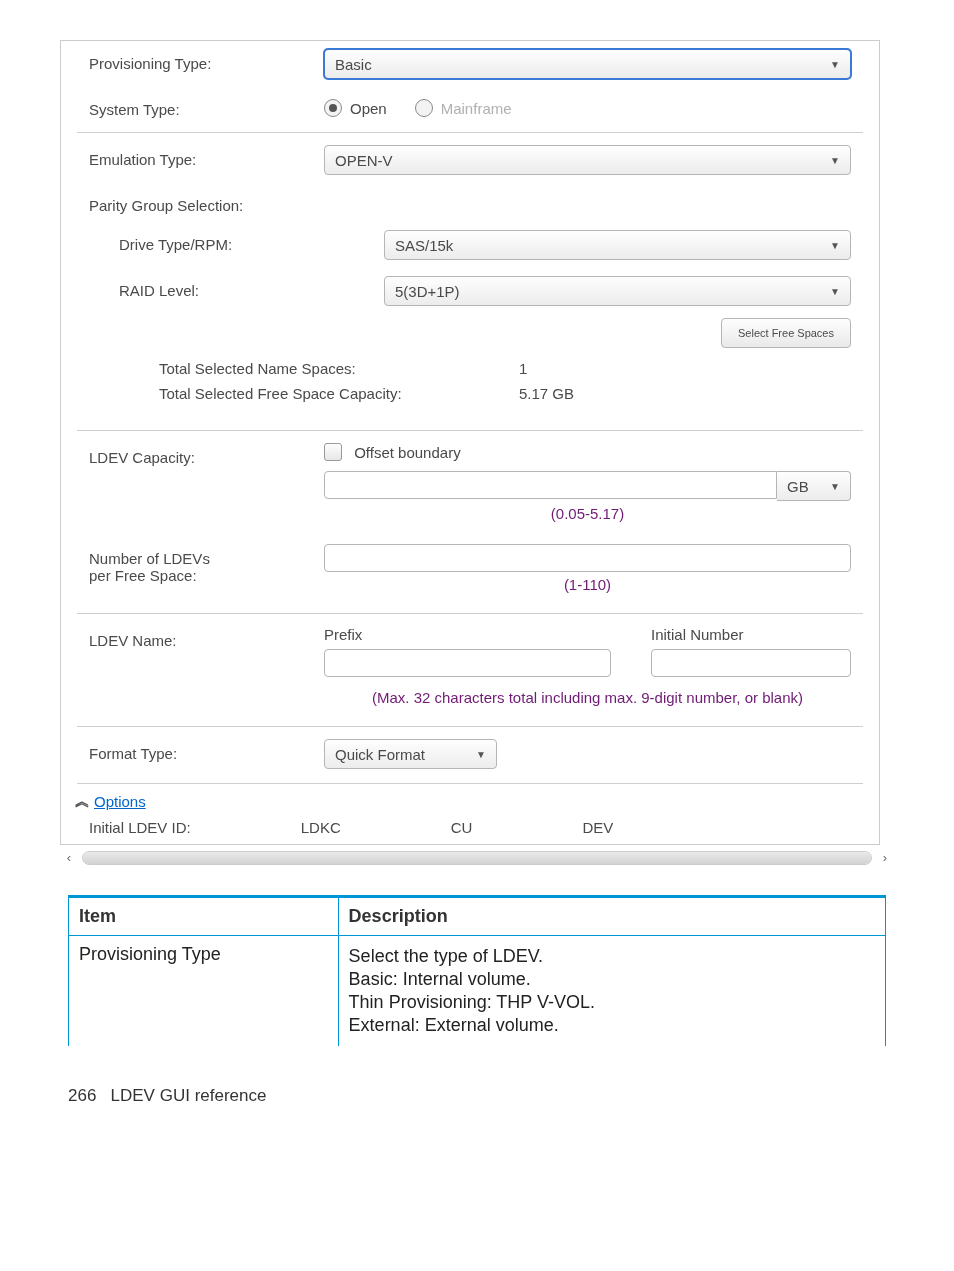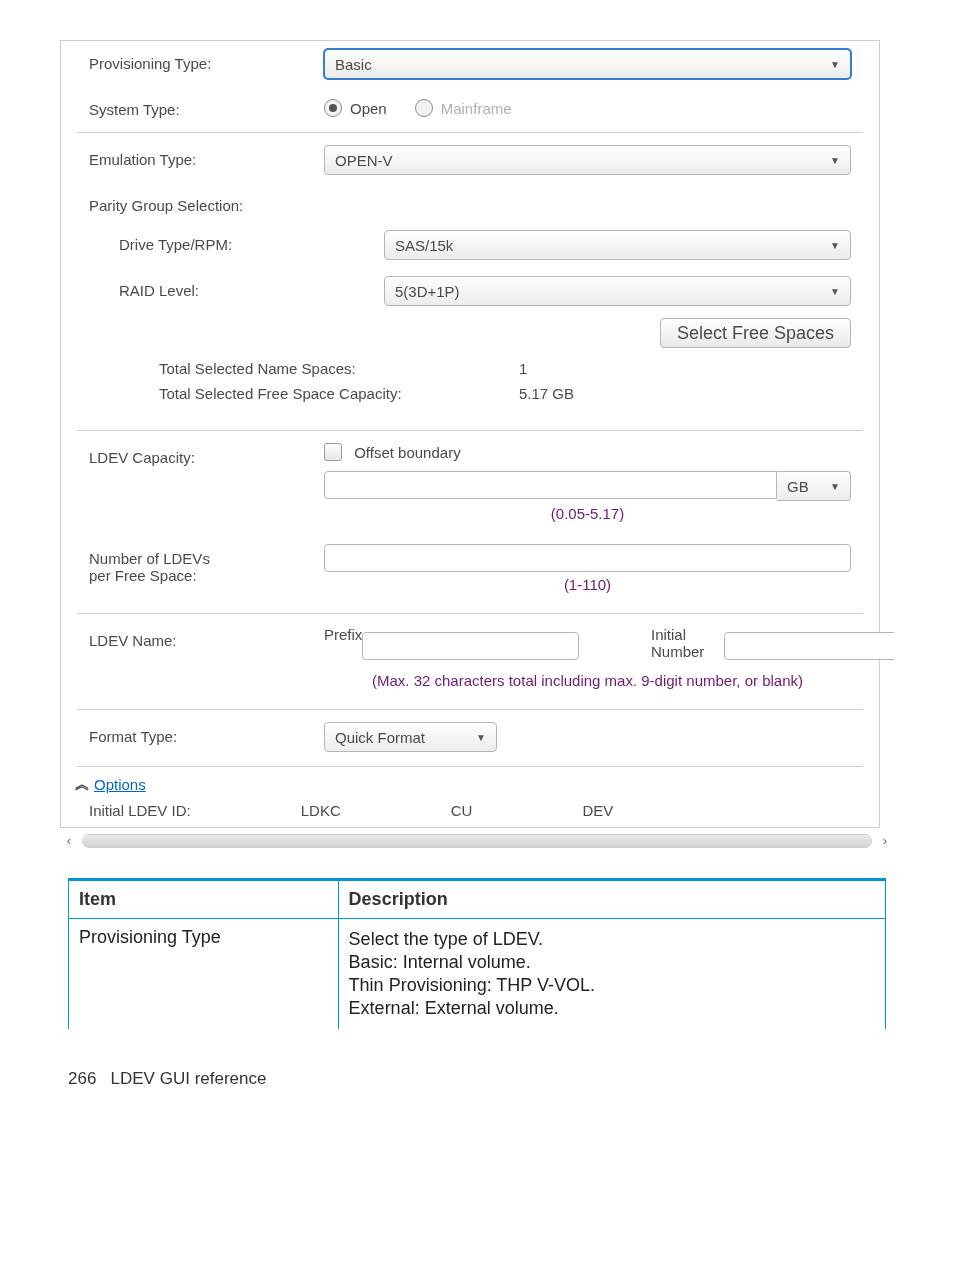--- a/index.html
+++ b/index.html
@@ -17,30 +17,30 @@
   .unit-select { display:flex; }
   .unit-select .txtbox { flex:1; border-top-right-radius:0; border-bottom-right-radius:0; }
   .unit-select .select { width:74px; border-top-left-radius:0; border-bottom-left-radius:0; border-left:none; }
   .txtbox { height:28px; border:1px solid #b5b5b5; border-radius:4px; background:#fff; box-sizing:border-box; padding:0 8px; font-family:inherit; font-size:15px; color:#4a4a4a; }
   .hr { border-top:1px solid #cfcfcf; margin:6px 16px 4px 16px; }
   .radio-row { display:flex; align-items:center; gap:28px; padding-top:4px; }
   .radio { width:18px; height:18px; border:1px solid #8a8a8a; border-radius:50%; background:#f3f3f3; display:inline-flex; align-items:center; justify-content:center; box-sizing:border-box; }
   .radio.checked::after { content:""; width:8px; height:8px; background:#555; border-radius:50%; display:block; }
   .rlabel { display:inline-flex; align-items:flex-end; gap:8px; }
   .rlabel.disabled { color:#b0b0b0; }
-  .btn { display:inline-flex; align-items:center; height:30px; padding:0 16px; border:1px solid #b5b5b5; border-radius:4px; background:linear-gradient(#fefefe,#e9e9e9); cursor:pointer; font-family:inherit; font-size:18px; color:#4a4a4a; }
+  .btn { display:inline-flex; align-items:center; height:30px; padding:0 16px; border:1px solid #b5b5b5; border-radius:4px; background:linear-gradient(#fefefe,#e9e9e9); cursor:pointer; font-family:inherit; font-size:11px; color:#4a4a4a; }
   .check { width:16px; height:16px; border:1px solid #9a9a9a; border-radius:3px; background:linear-gradient(#fdfdfd,#e7e7e7); display:inline-block; vertical-align:-3px; margin-right:8px; }
   .sub-hint { color:#701a75; padding:4px 0 6px 0;text-align:center; }
   .two-stats { padding:4px 28px 18px 28px; }
   .two-stats .stat-row { display:flex; padding:4px 0 4px 70px; }
   .two-stats .slabel { width:360px; }
   .name-grid { display:flex; gap:40px; }
-  .name-grid .col { display:flex; flex-direction:row; }
+  .name-grid .col { display:flex; flex-direction:column; }
   .name-grid .col.prefix { flex:1; }
-  .name-grid .col.num { width:200px;gap:20px; }
+  .name-grid .col.num { width:200px; }
   .options { display:flex; align-items:center; gap:8px; padding:4px 14px; }
   .options a { color:#0066cc; text-decoration:underline; cursor:pointer; }
   .chev-up { font-weight:bold; color:#555; letter-spacing:-4px; }
   .cutoff { display:flex; padding:4px 14px 8px 28px; gap:110px; color:#4a4a4a; }
   .scrollbar { height:18px; margin:4px 60px 28px 60px; display:flex; align-items:center; position:relative; }
   .scrollbar .arrow { width:18px; text-align:center; font-size:13px; color:#6a6a6a; line-height:18px; }
   .scrollbar .track { flex:1; height:12px; border:1px solid #ccc; border-radius:7px; margin:0 4px; background:linear-gradient(#f4f4f4,#e5e5e5); position:relative; }
   .scrollbar .thumb { position:absolute; left:0; right:0; top:0; bottom:0; border-radius:7px; background:linear-gradient(#e9e9e9,#d2d2d2); }
   
   .desc-wrap { margin:0 68px 40px 68px; }

